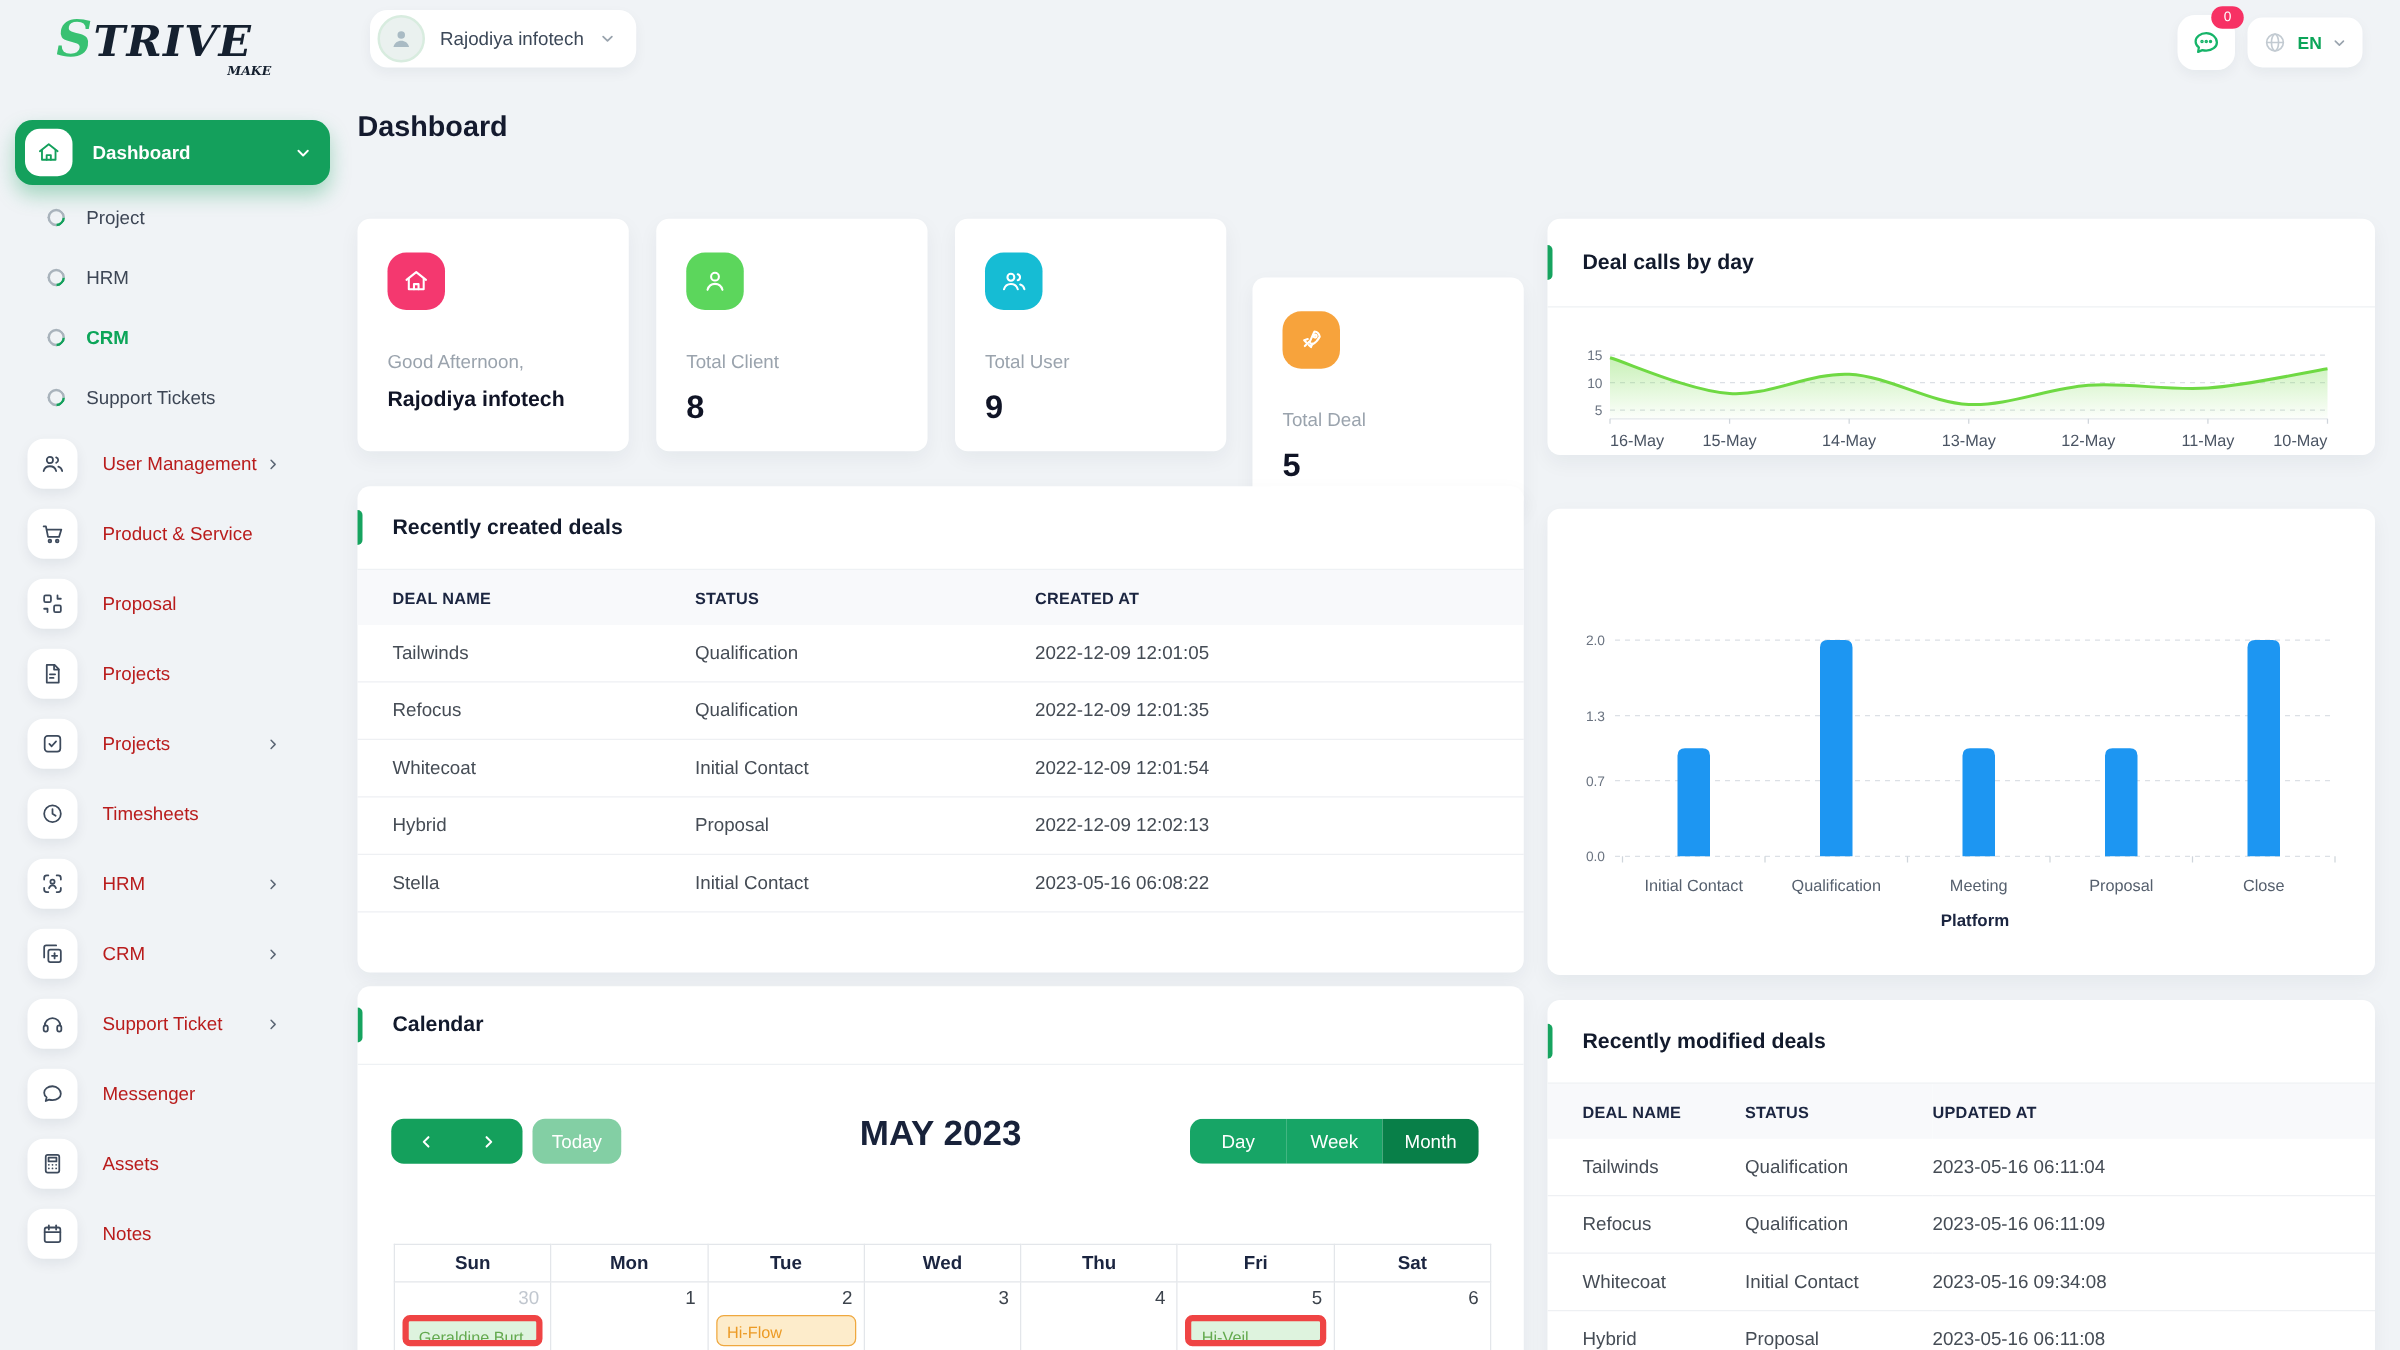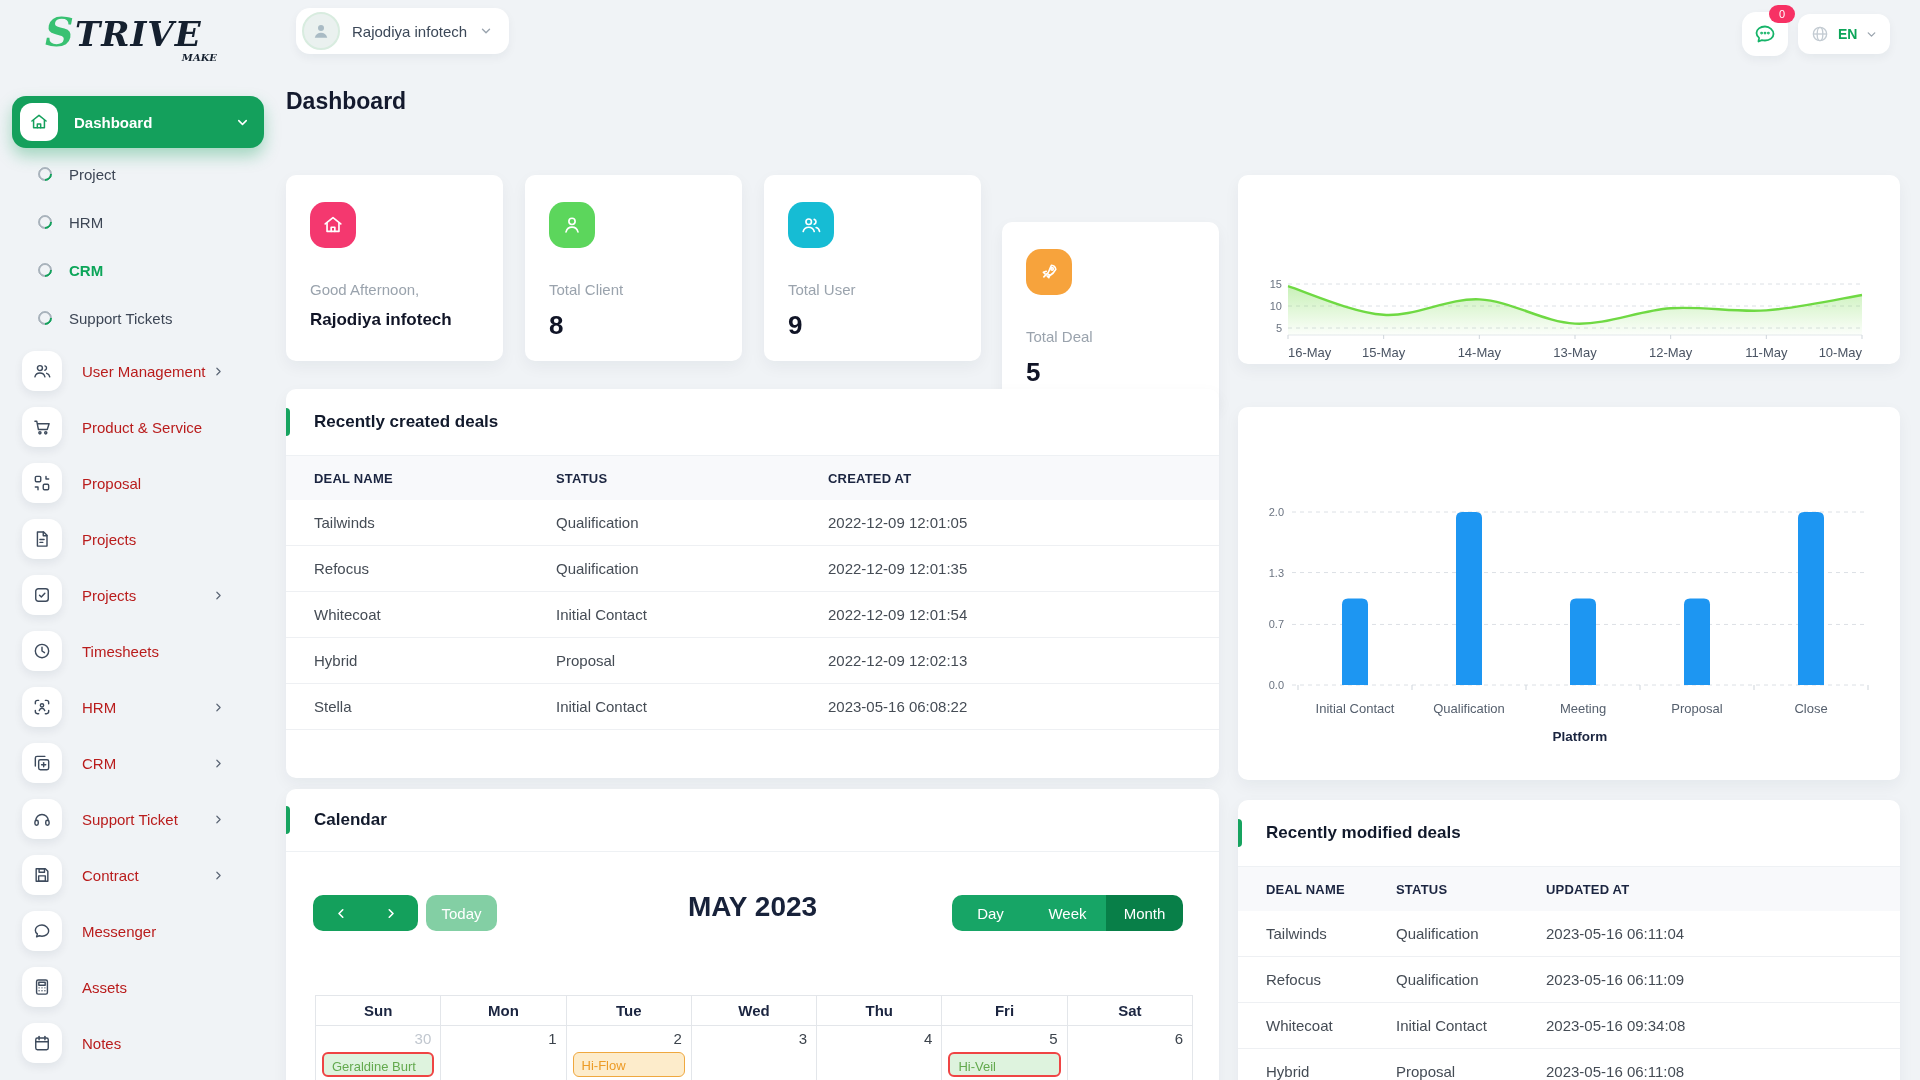--- a/index.html
+++ b/index.html
@@ -57,21 +57,21 @@
   .cal-title{position:absolute;left:0;right:0;top:102px;text-align:center;font-size:28px;font-weight:700;color:#18223a;}
   .cal-views{position:absolute;top:106px;right:36px;height:36px;display:flex;border-radius:10px;overflow:hidden;}
   .cal-view{width:77px;display:flex;align-items:center;justify-content:center;background:#17a566;color:#fff;font-size:15px;cursor:pointer;}
   .cal-view.active{background:#087f48;}
   .cal-grid{position:absolute;left:29px;top:206px;width:878px;border-collapse:collapse;table-layout:fixed;}
   .cal-grid th{border:1px solid #e3e6ea;height:27px;font-size:15px;font-weight:700;color:#1b2540;background:#fff;}
   .cal-grid td{border:1px solid #e3e6ea;height:160px;vertical-align:top;cursor:pointer;}
   .cal-date{text-align:right;padding:3px 8px 0 0;font-size:15px;color:#3c434c;height:23px;box-sizing:border-box;}
   .cal-date.muted{color:#c1c7cf;}
   .chip{margin:2px 5px 0 5px;height:25px;line-height:25px;border-radius:6px;font-size:13px;padding-left:8px;overflow:hidden;white-space:nowrap;cursor:pointer;box-sizing:border-box;}
-  .chip.green{background:#def3de;border:2px solid #ef4444;color:#63a94e;}
+  .chip.green{background:#def3de;border:5px solid #ef4444;color:#63a94e;}
   .chip.orange{background:#fdeccb;border:1px solid #efa83f;color:#ec9b26;}
   
   .chart-svg{position:absolute;}
   text{font-family:"Liberation Sans",sans-serif;}
 </style>
 </head>
 <body>
 
 <div class="canvas">
 
@@ -246,33 +246,20 @@
       </div>
       <div class="menu-row">
         <span class="tile">
           <svg width="20" height="20" viewBox="0 0 24 24" fill="none" stroke="currentColor" stroke-width="1.7" stroke-linecap="round" stroke-linejoin="round">
             <path d="M4.5 14a7.5 7.5 0 0 1 15 0"></path>
             <rect x="3.5" y="13.5" width="4" height="6" rx="2"></rect>
             <rect x="16.5" y="13.5" width="4" height="6" rx="2"></rect>
           </svg>
         </span>
         <span class="side-label">Support Ticket</span>
-        <svg class="menu-chev" width="13" height="13" viewBox="0 0 24 24" fill="none" stroke="#5b6675" stroke-width="2.2" stroke-linecap="round" stroke-linejoin="round">
-          <polyline points="9 6 15 12 9 18"></polyline>
-        </svg>
-      </div>
-      <div class="menu-row">
-        <span class="tile">
-          <svg width="20" height="20" viewBox="0 0 24 24" fill="none" stroke="currentColor" stroke-width="1.7" stroke-linecap="round" stroke-linejoin="round">
-            <path d="M5 4.5h11l3 3v12H5z"></path>
-            <rect x="8.5" y="4.5" width="6.5" height="4.2"></rect>
-            <rect x="8" y="13" width="8" height="6.5"></rect>
-          </svg>
-        </span>
-        <span class="side-label">Contract</span>
         <svg class="menu-chev" width="13" height="13" viewBox="0 0 24 24" fill="none" stroke="#5b6675" stroke-width="2.2" stroke-linecap="round" stroke-linejoin="round">
           <polyline points="9 6 15 12 9 18"></polyline>
         </svg>
       </div>
       <div class="menu-row">
         <span class="tile">
           <svg width="20" height="20" viewBox="0 0 24 24" fill="none" stroke="currentColor" stroke-width="1.7" stroke-linecap="round" stroke-linejoin="round">
             <path d="M12 4.8c-4.5 0-8 2.8-8 6.2 0 1.8.9 3.4 2.4 4.5L5.5 19l3.2-1.3c1 .3 2.1.5 3.3.5 4.5 0 8-2.8 8-6.2s-3.5-7.2-8-7.2z"></path>
           </svg>
         </span>
@@ -454,20 +441,23 @@
             </td>
             <td>
               <div class="cal-date">6</div>
             </td>
           </tr>
         </tbody>
     </table>
   </div>
 
   <div class="card" style="left:1238px;top:175px;width:662px;height:189px;">
+    <div class="card-head" style="height:70px;">
+      <span class="card-title">Deal calls by day</span>
+    </div>
     <svg class="chart-svg" id="calls-chart" style="left:24px;top:90px;" width="612" height="96" viewBox="0 0 612 96">
         <defs>
           <linearGradient id="ag" x1="0" y1="0" x2="0" y2="1">
             <stop offset="0%" stop-color="#6fd943" stop-opacity="0.38"></stop>
             <stop offset="100%" stop-color="#6fd943" stop-opacity="0.02"></stop>
           </linearGradient>
         </defs>
         <line x1="26" y1="19" x2="600" y2="19" stroke="#dce0e5" stroke-dasharray="4 4"></line>
         <text x="20" y="23" text-anchor="end" font-size="11" fill="#6a7380">15</text>
         <line x1="26" y1="41" x2="600" y2="41" stroke="#dce0e5" stroke-dasharray="4 4"></line>

